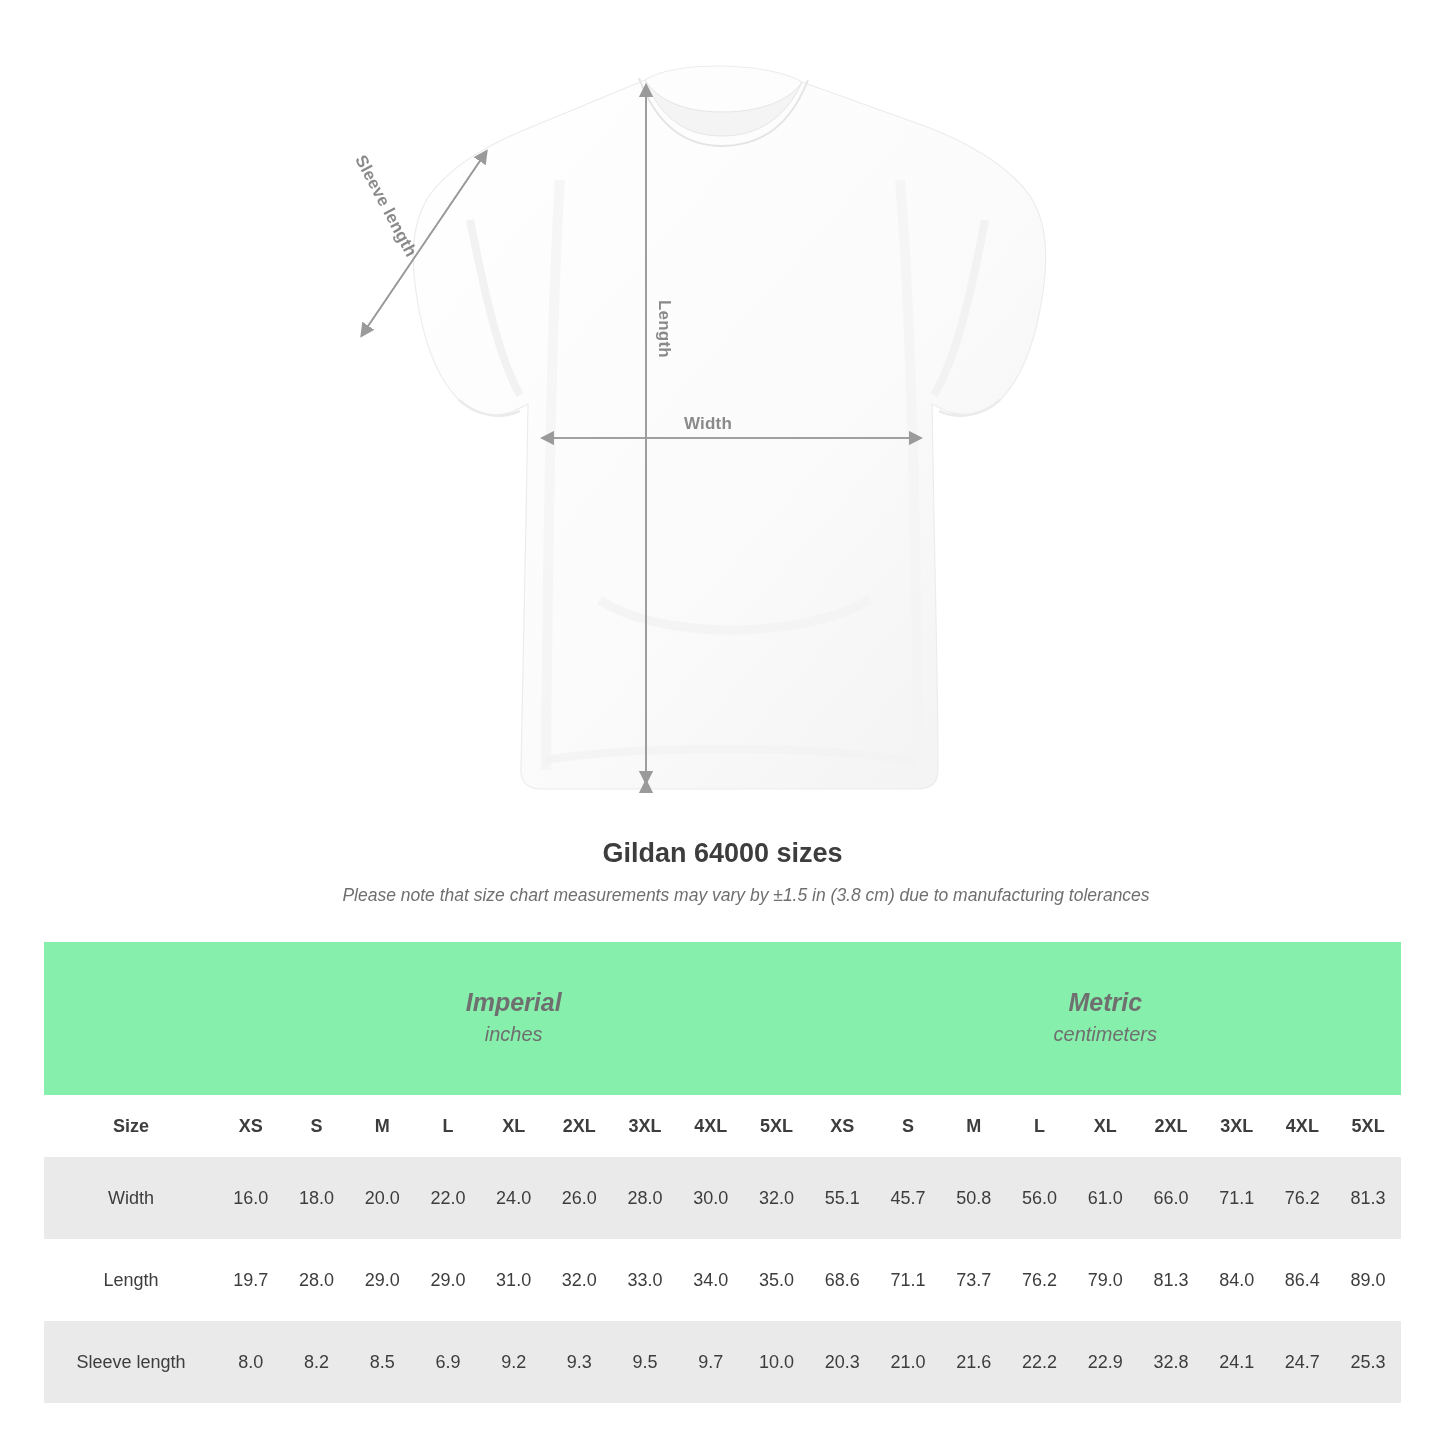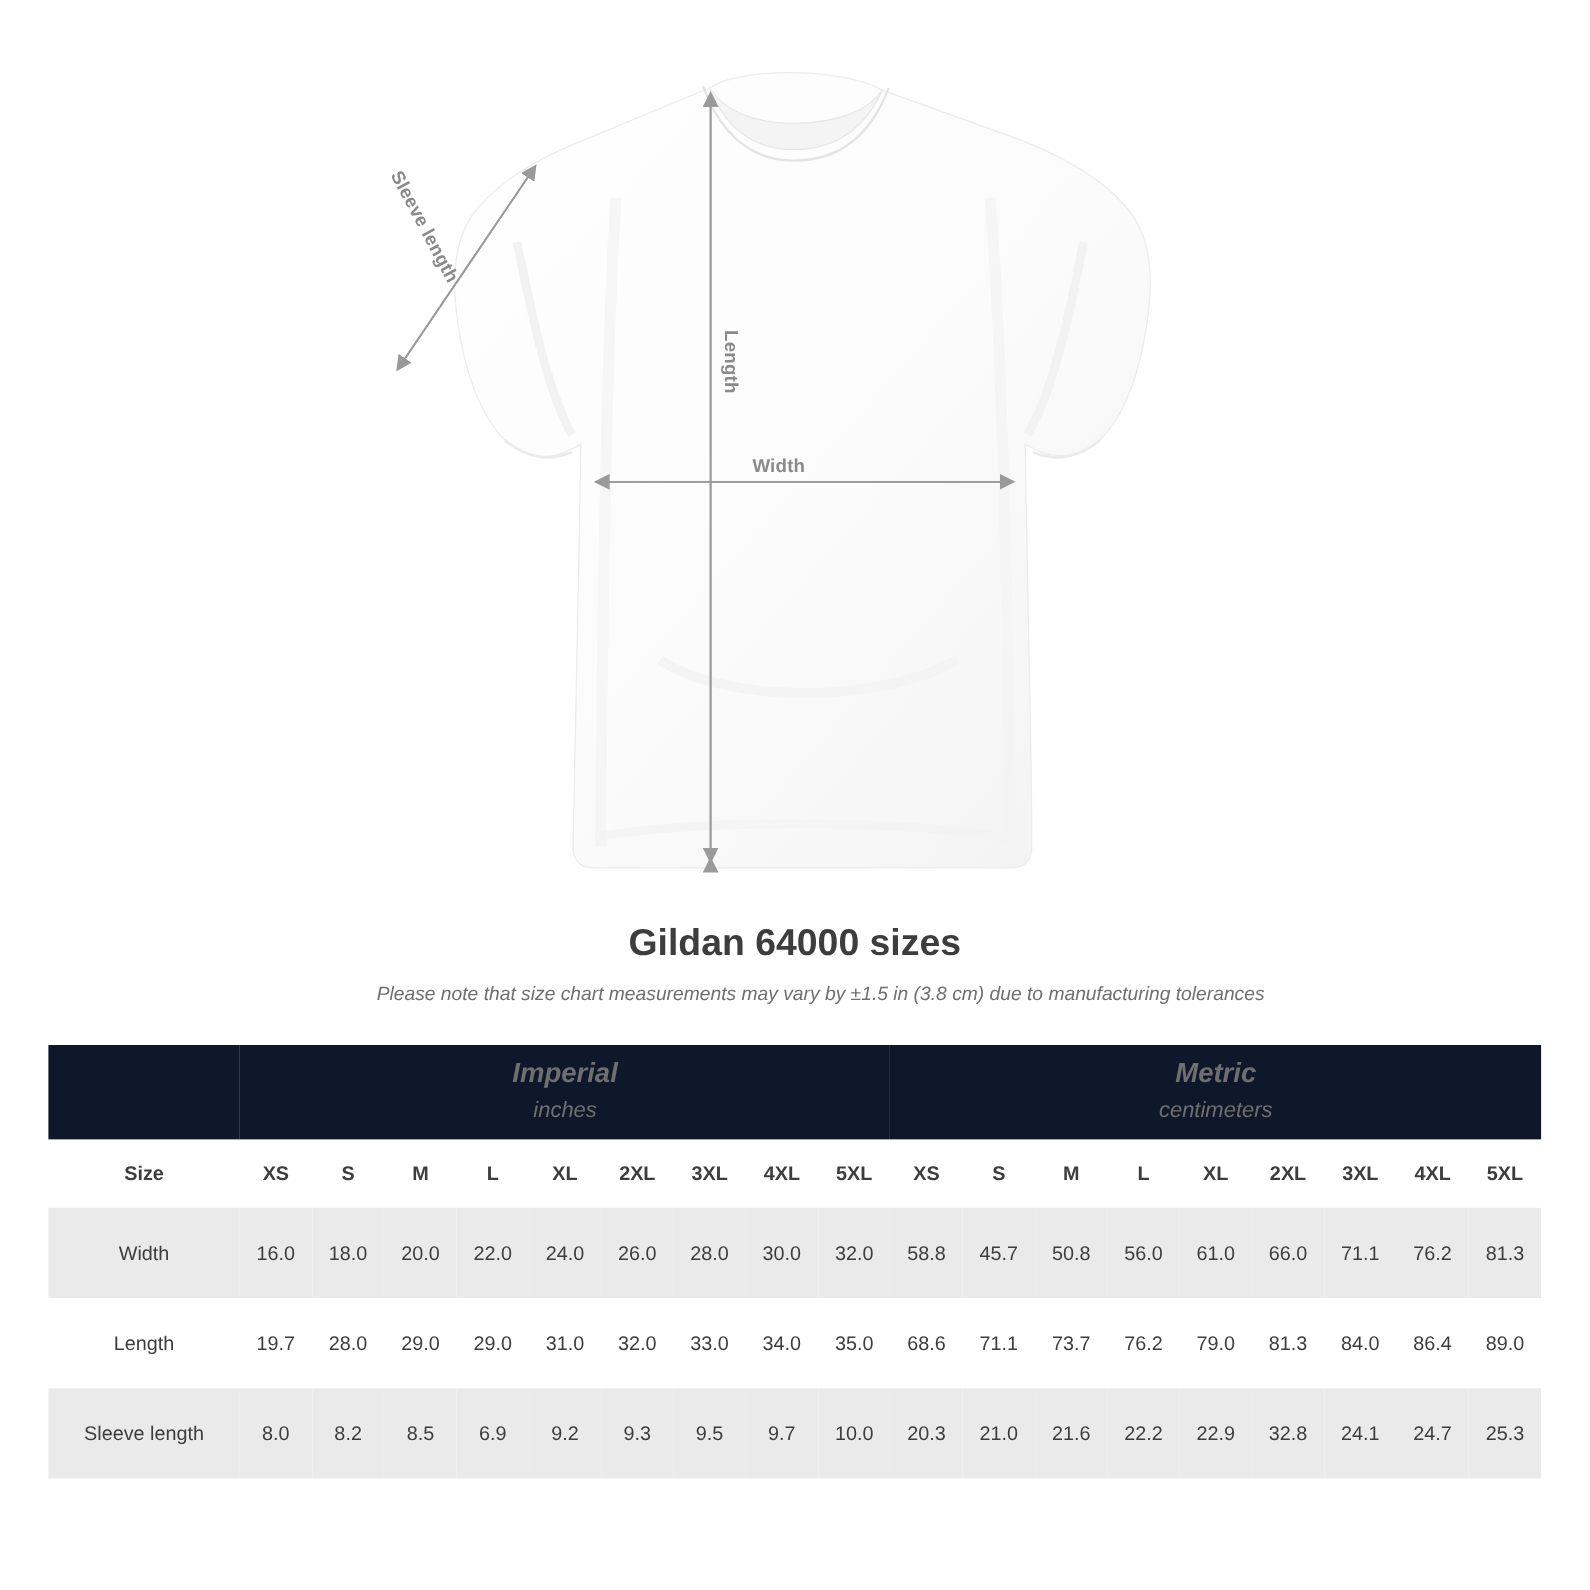--- a/index.html
+++ b/index.html
@@ -48,21 +48,21 @@
     transform: rotate(62deg);
     transform-origin: left top;
   }
 
   
   .title-block {
     text-align: center;
     margin-top: 8px;
   }
   .chart-title {
-    font-size: 34px;
+    font-size: 27px;
     font-weight: bold;
     color: #3d3d3d;
     margin: 0 0 16px 0;
   }
   .chart-note {
     font-size: 17.5px;
     font-style: italic;
     color: #6f6f6f;
     margin: 0;
     padding-left: 47px;
@@ -81,22 +81,22 @@
   table.size-table th {
     border: 0;
     text-align: center;
     vertical-align: middle;
     font-size: 17px;
     color: #3d3d3d;
     font-weight: normal;
     padding: 0;
   }
   .unit-header-cell {
-    height: 86px;
-    background: #0f172a;
+    height: 153px;
+    background: #86efac;
   }
   .unit-name {
     font-size: 25px;
     font-style: italic;
     font-weight: bold;
     color: #6f6f6f;
     line-height: 1.25;
   }
   .unit-sub {
     font-size: 20px;
@@ -251,21 +251,21 @@
           <td class="rowlabel">Width</td>
           <td>16.0</td>
           <td>18.0</td>
           <td>20.0</td>
           <td>22.0</td>
           <td>24.0</td>
           <td>26.0</td>
           <td>28.0</td>
           <td>30.0</td>
           <td>32.0</td>
-          <td>58.8</td>
+          <td>55.1</td>
           <td>45.7</td>
           <td>50.8</td>
           <td>56.0</td>
           <td>61.0</td>
           <td>66.0</td>
           <td>71.1</td>
           <td>76.2</td>
           <td>81.3</td>
         </tr>
 

